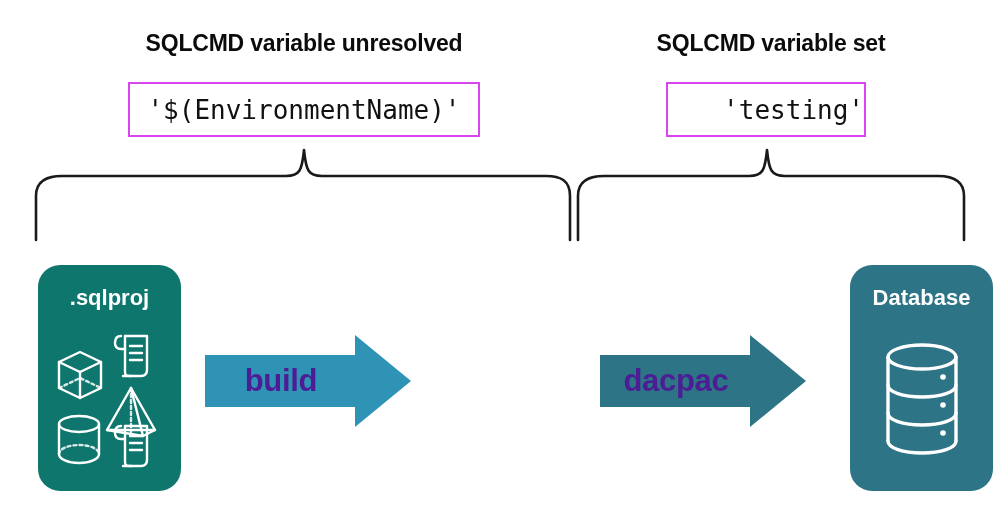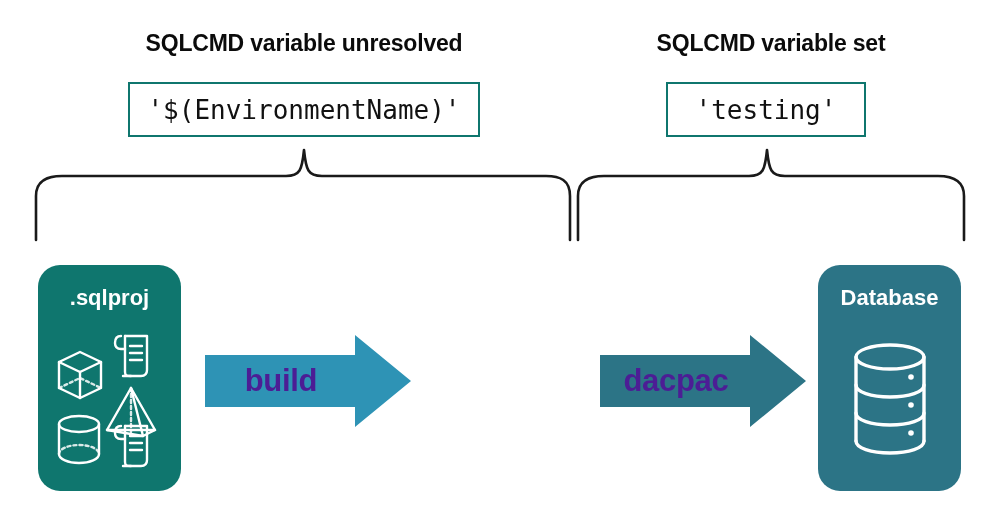--- a/index.html
+++ b/index.html
@@ -35,54 +35,54 @@
     white-space: nowrap;
   }
   #heading-left  { left: 0px;   top: 30px; width: 608px; }
   #heading-right { left: 576px; top: 30px; width: 390px; }
 
   
   .codebox {
     position: absolute;
     box-sizing: border-box;
     background: #ffffff;
-    border: 2px solid #0f766e;
+    border: 2px solid #d946ef;
     display: flex;
     align-items: center;
     justify-content: center;
   }
   .codebox span {
     font-family: "DejaVu Sans Mono", "Liberation Mono", monospace;
     font-size: 26px;
     color: #111111;
     white-space: pre;
   }
   #codebox-left  { left: 128px; top: 82px;  width: 352px; height: 55px; }
-  #codebox-right { left: 666px; top: 82px;  width: 200px; height: 55px; }
+  #codebox-right { left: 666px; top: 82px;  width: 200px; height: 55px; justify-content: flex-end; }
 
   
   #braces-layer {
     position: absolute;
     left: 0; top: 148px;
     width: 1000px; height: 100px;
   }
 
   
   .card {
     position: absolute;
     box-sizing: border-box;
     border-radius: 22px;
     top: 265px;
     width: 143px;
     height: 226px;
     overflow: hidden;
   }
   #card-sqlproj  { left: 38px;  background: #0f766e; }
   #card-dacpac   { left: 428px; background: #2e93b5; }
-  #card-database { left: 818px; background: #2c7486; }
+  #card-database { left: 850px; background: #2c7486; }
 
   .card-title {
     position: absolute;
     left: 0; right: 0;
     top: 20px;
     text-align: center;
     font-family: "Liberation Sans", sans-serif;
     font-weight: bold;
     font-size: 22px;
     color: #ffffff;

